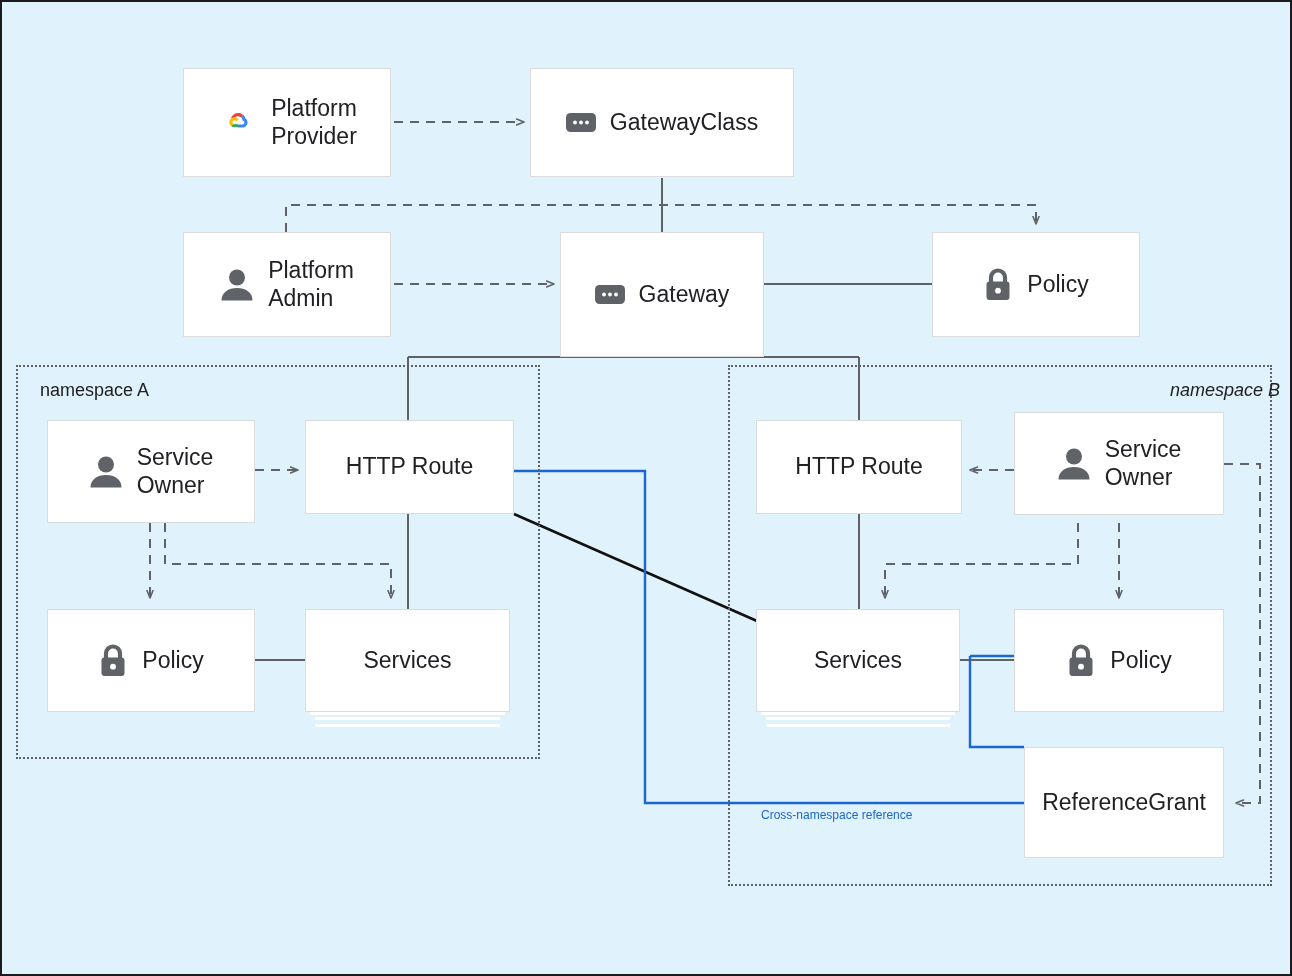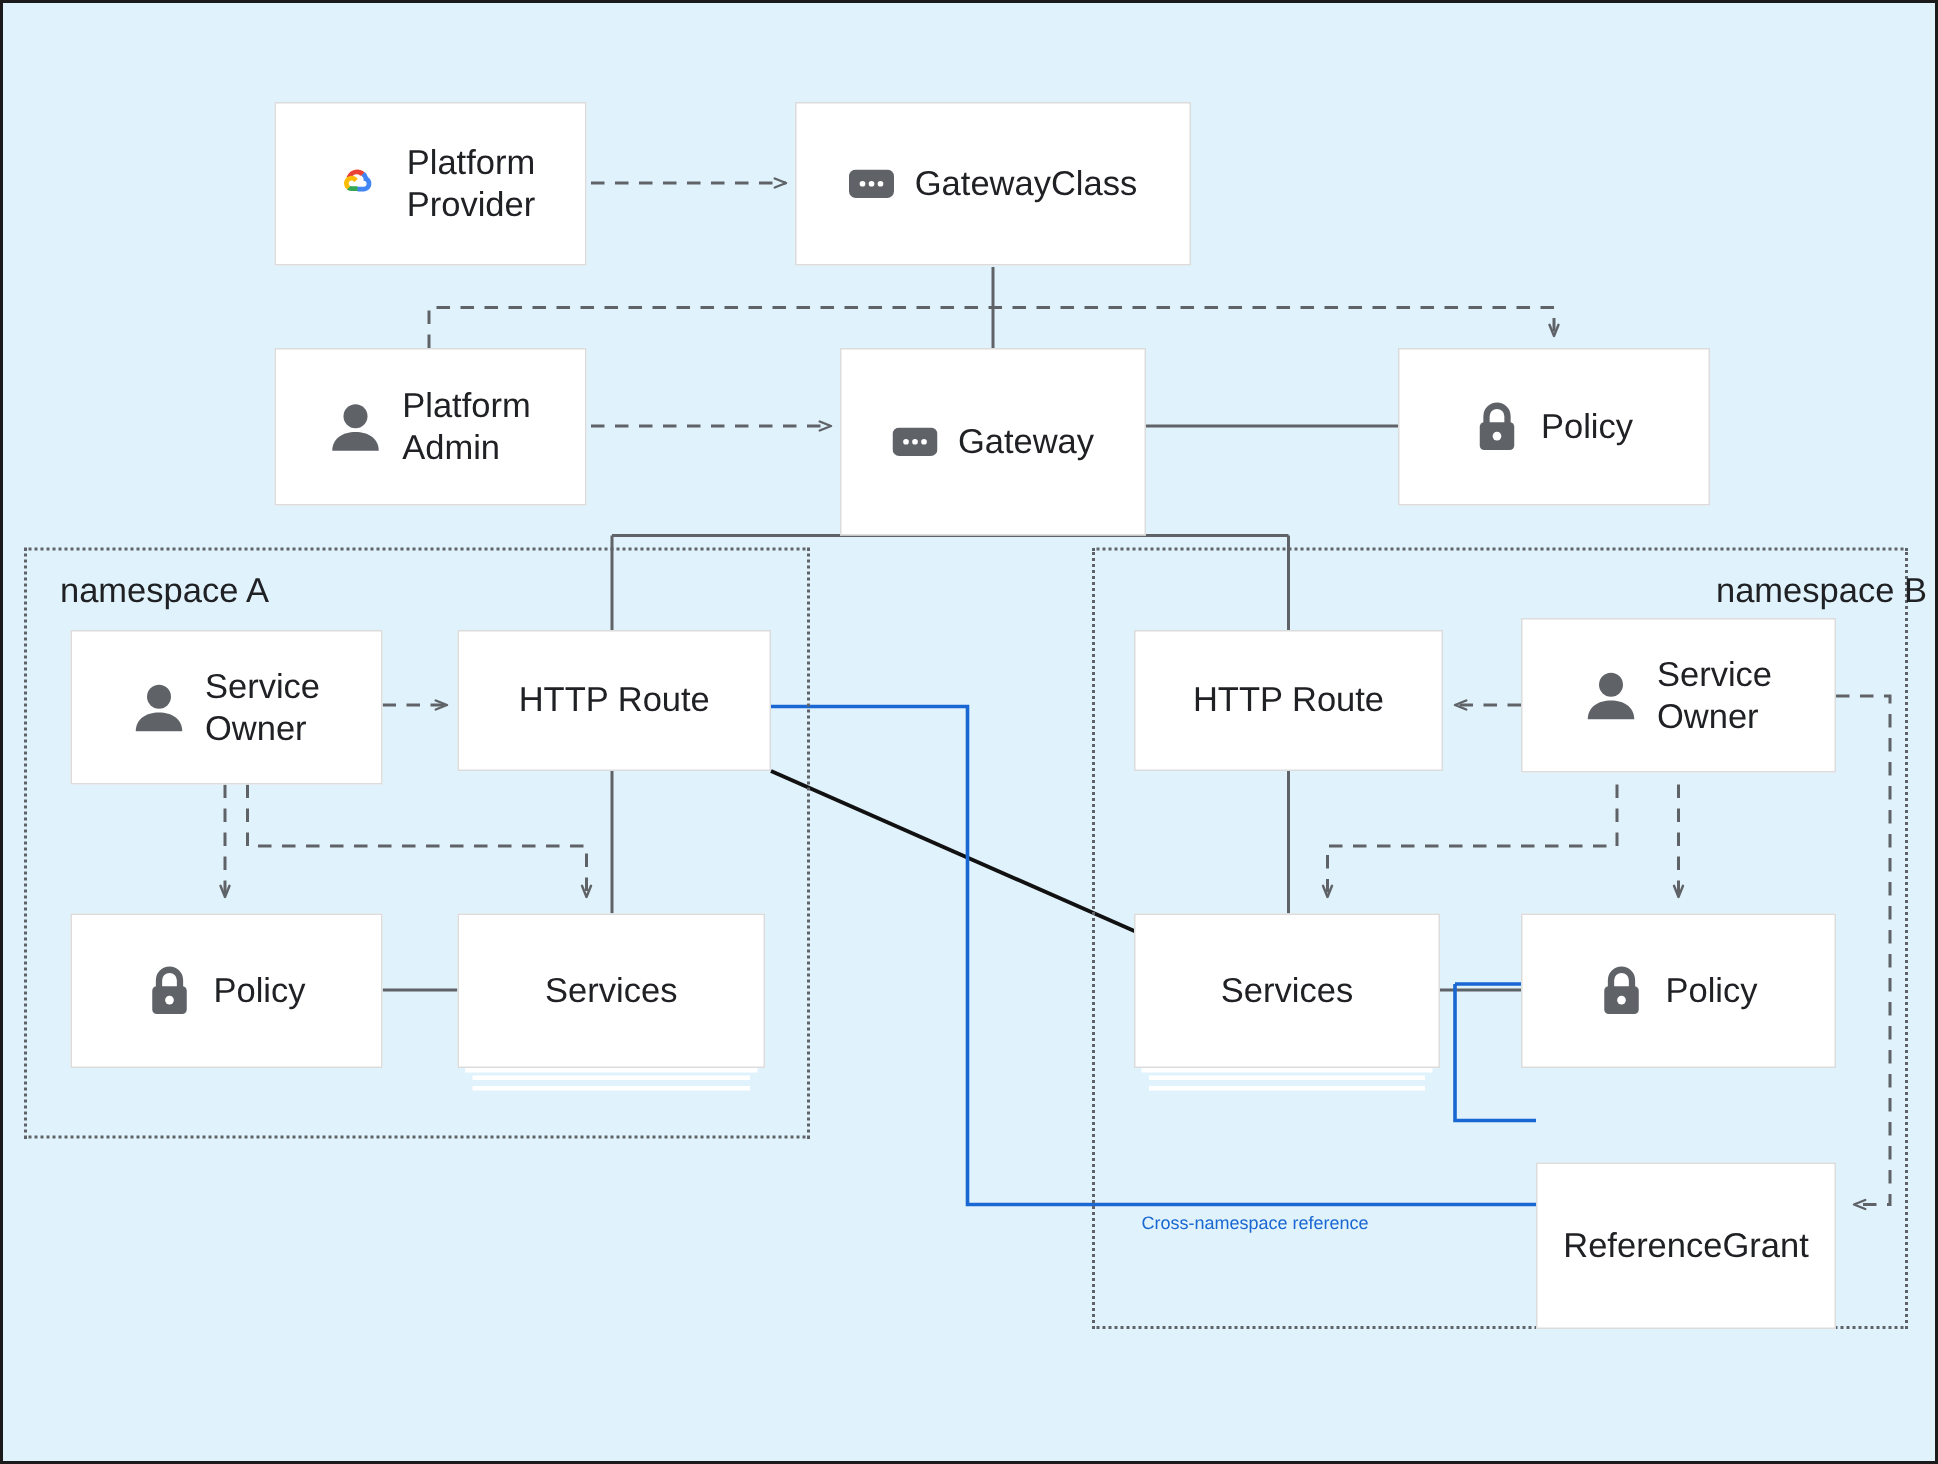--- a/index.html
+++ b/index.html
@@ -16,21 +16,21 @@
   svg#wires{position:absolute;left:0;top:0;width:1292px;height:976px;pointer-events:none;}
 
   .ns-box{
     position:absolute;
     border:2px dotted #5f6368;
     box-sizing:border-box;
     background:transparent;
   }
   .ns-label{
     position:absolute;
-    font-size:23px;
+    font-size:18px;
     color:#202124;
     white-space:nowrap;
   }
 
   .node{
     position:absolute;
     background:#ffffff;
     border:1px solid #dcdcdc;
     box-sizing:border-box;
     display:flex;
@@ -133,21 +133,21 @@
       <path d="M512,469 H643 V801 H1022"></path>
       <path d="M968,654 H1022"></path>
       <path d="M968,654 V745 H1022"></path>
     </g>
   </svg>
 
   <div class="ns-box" style="left:14px;top:363px;width:524px;height:394px;"></div>
   <div class="ns-label" style="left:38px;top:378px;">namespace A</div>
 
   <div class="ns-box" style="left:726px;top:363px;width:544px;height:521px;"></div>
-  <div class="ns-label" style="left:1142px;top:378px;">namespace B</div>
+  <div class="ns-label" style="left:1168px;top:378px;font-style:italic;">namespace B</div>
 
   <div class="node" style="left:181px;top:66px;width:208px;height:109px;">
     <svg class="icon" width="40" height="33" viewBox="0 0 48 40">
       <path d="M29.2 13.4l1.9-1.9.13-.8C27.7 7.5 22 7.9 18.7 11.5c-.9 1-1.6 2.25-2 3.5l.7-.1 3.8-.63.3-.3c1.7-1.85 4.5-2.1 6.45-.5l1.25-.07z" fill="#ea4335"></path>
       <path d="M34.1 14.8a8.6 8.6 0 0 0-2.6-4.2l-2.7 2.7a4.8 4.8 0 0 1 1.75 3.8v.48a2.4 2.4 0 0 1 0 4.8h-4.8l-.47.49v2.86l.47.46h4.8c3.44.03 6.25-2.7 6.28-6.14a6.2 6.2 0 0 0-2.73-5.25z" fill="#4285f4"></path>
       <path d="M20.9 25.9h4.8v-3.8h-4.8a2.37 2.37 0 0 1-.98-.21l-.68.2-1.93 1.9-.17.65a6.2 6.2 0 0 0 3.76 1.26z" fill="#34a853"></path>
       <path d="M20.9 13.5c-3.44.02-6.21 2.83-6.19 6.27a6.25 6.25 0 0 0 2.42 4.89l2.78-2.78a2.4 2.4 0 1 1 3.18-3.18l2.78-2.78a6.22 6.22 0 0 0-4.97-2.42z" fill="#fbbc05"></path>
     </svg>
     <span class="label">Platform
 Provider</span>
@@ -236,19 +236,19 @@
 
   <div class="node" style="left:1012px;top:607px;width:210px;height:103px;">
     <svg class="icon" width="30" height="36" viewBox="0 0 30 36">
       <path d="M8 15V10.5a7 7 0 0 1 14 0V15" fill="none" stroke="#5f6368" stroke-width="4.2"></path>
       <rect x="3.5" y="14.5" width="23" height="18.5" rx="3" fill="#5f6368"></rect>
       <circle cx="15" cy="23.7" r="2.9" fill="#ffffff"></circle>
     </svg>
     <span class="label">Policy</span>
   </div>
 
-  <div class="node center" style="left:1022px;top:745px;width:200px;height:111px;margin-top:28px;">
+  <div class="node center" style="left:1022px;top:745px;width:200px;height:111px;">
     <span class="label">ReferenceGrant</span>
   </div>
 
   <div class="xref-label" style="left:759px;top:806px;">Cross-namespace reference</div>
 
 </div>
 
 </body></html>

